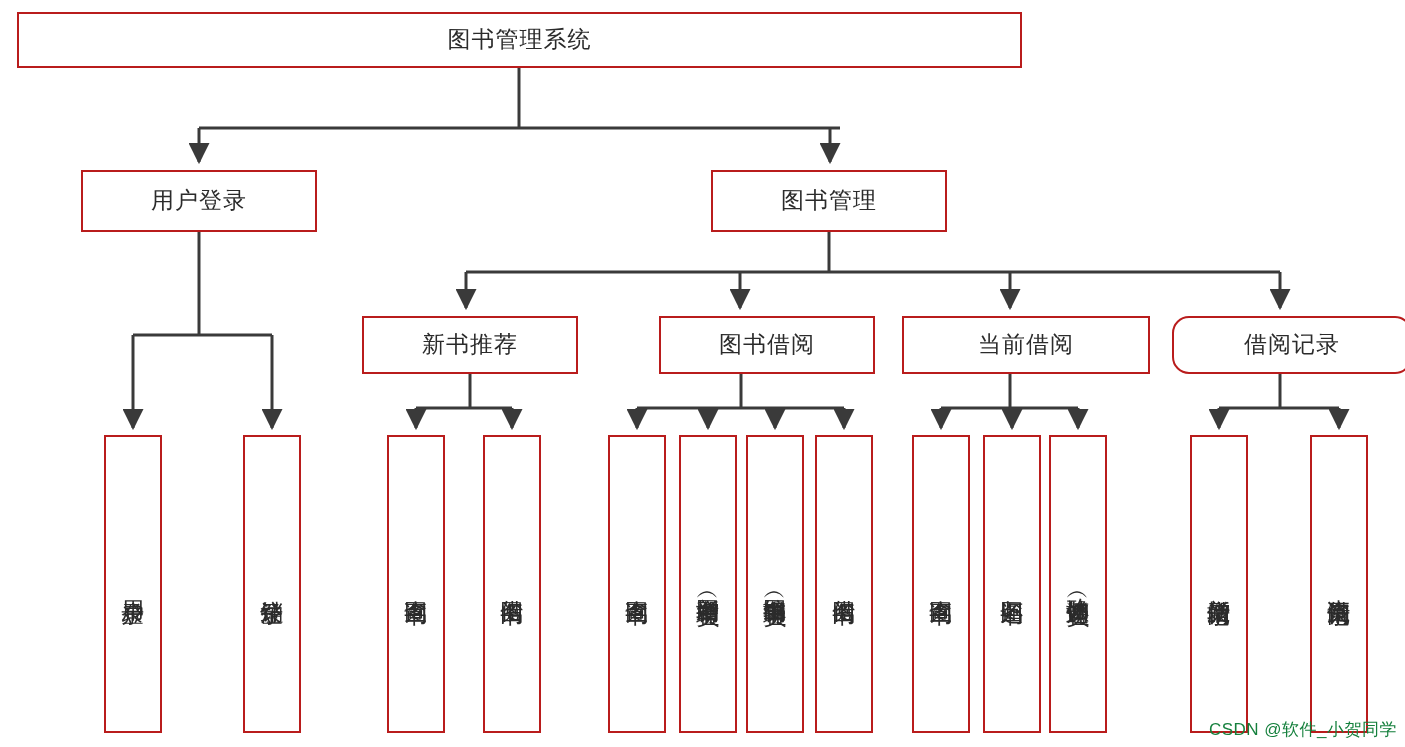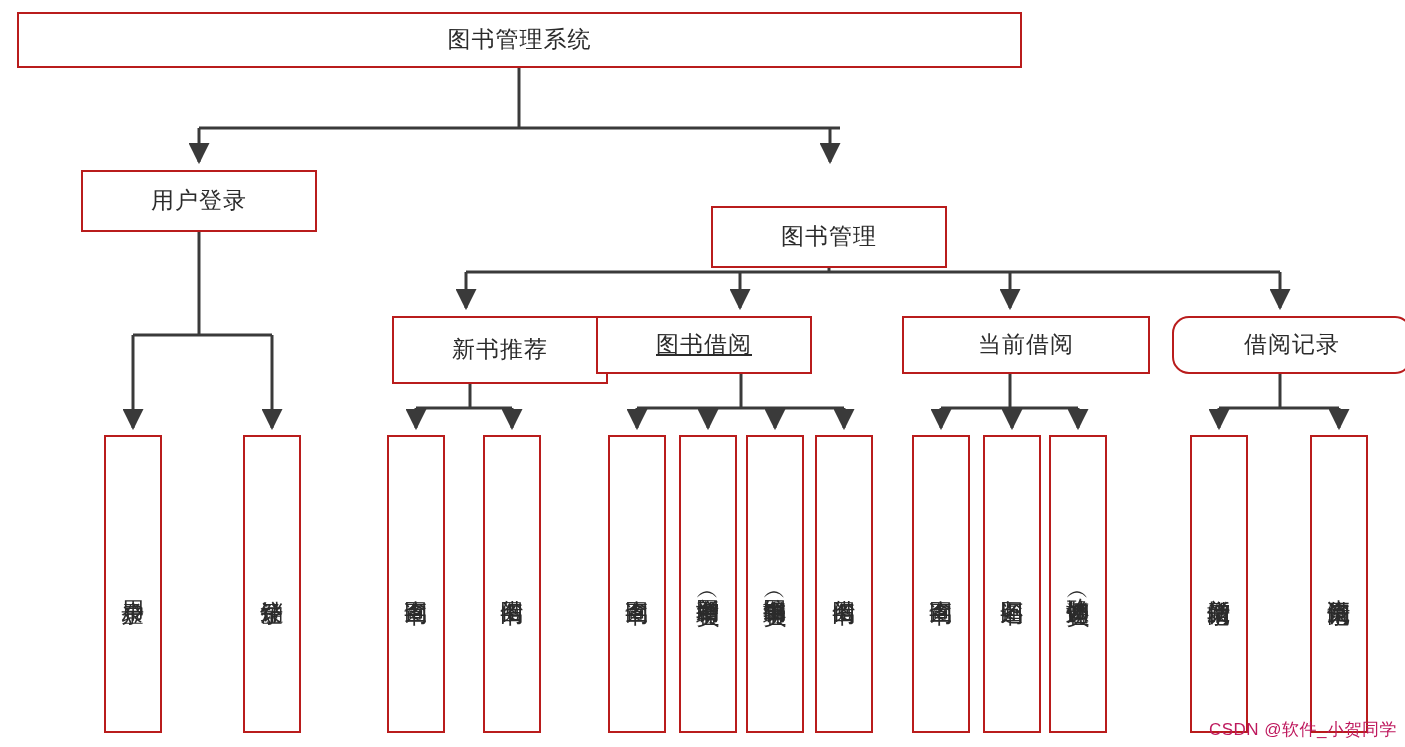--- a/index.html
+++ b/index.html
@@ -53,21 +53,21 @@
     line-height: 1.42;
     letter-spacing: 1px;
     white-space: nowrap;
     color: #2b2b2b;
   }
   #watermark {
     position: absolute;
     right: 8px;
     bottom: 6px;
     font-size: 17px;
-    color: #be185d;
+    color: #15803d;
     letter-spacing: 0.5px;
     white-space: nowrap;
     pointer-events: none;
   }
 </style>
 </head>
 <body>
 
 <div id="canvas">
 
@@ -121,28 +121,28 @@
     </g>
   </svg>
 
   <div class="node root horiz" style="left:17px; top:12px; width:1005px; height:56px;">
     <span>图书管理系统</span>
   </div>
 
   <div class="node horiz" style="left:81px; top:170px; width:236px; height:62px;">
     <span>用户登录</span>
   </div>
-  <div class="node horiz" style="left:711px; top:170px; width:236px; height:62px;margin-top:36px;">
+  <div class="node horiz" style="left:711px; top:170px; width:236px; height:62px;">
     <span>图书管理</span>
   </div>
 
-  <div class="node horiz" style="left:362px; top:316px; width:216px; height:68px;margin-left:30px;">
+  <div class="node horiz" style="left:362px; top:316px; width:216px; height:58px;">
     <span>新书推荐</span>
   </div>
-  <div class="node horiz" style="left:596px; top:316px; width:216px; height:58px;text-decoration:underline;">
+  <div class="node horiz" style="left:659px; top:316px; width:216px; height:58px;">
     <span>图书借阅</span>
   </div>
   <div class="node horiz" style="left:902px; top:316px; width:248px; height:58px;">
     <span>当前借阅</span>
   </div>
   <div class="node horiz" style="left:1172px; top:316px; width:240px; height:58px;border-radius:17px;">
     <span>借阅记录</span>
   </div>
 
   <div class="node vert" style="left:104px; top:435px; width:58px; height:298px;">

